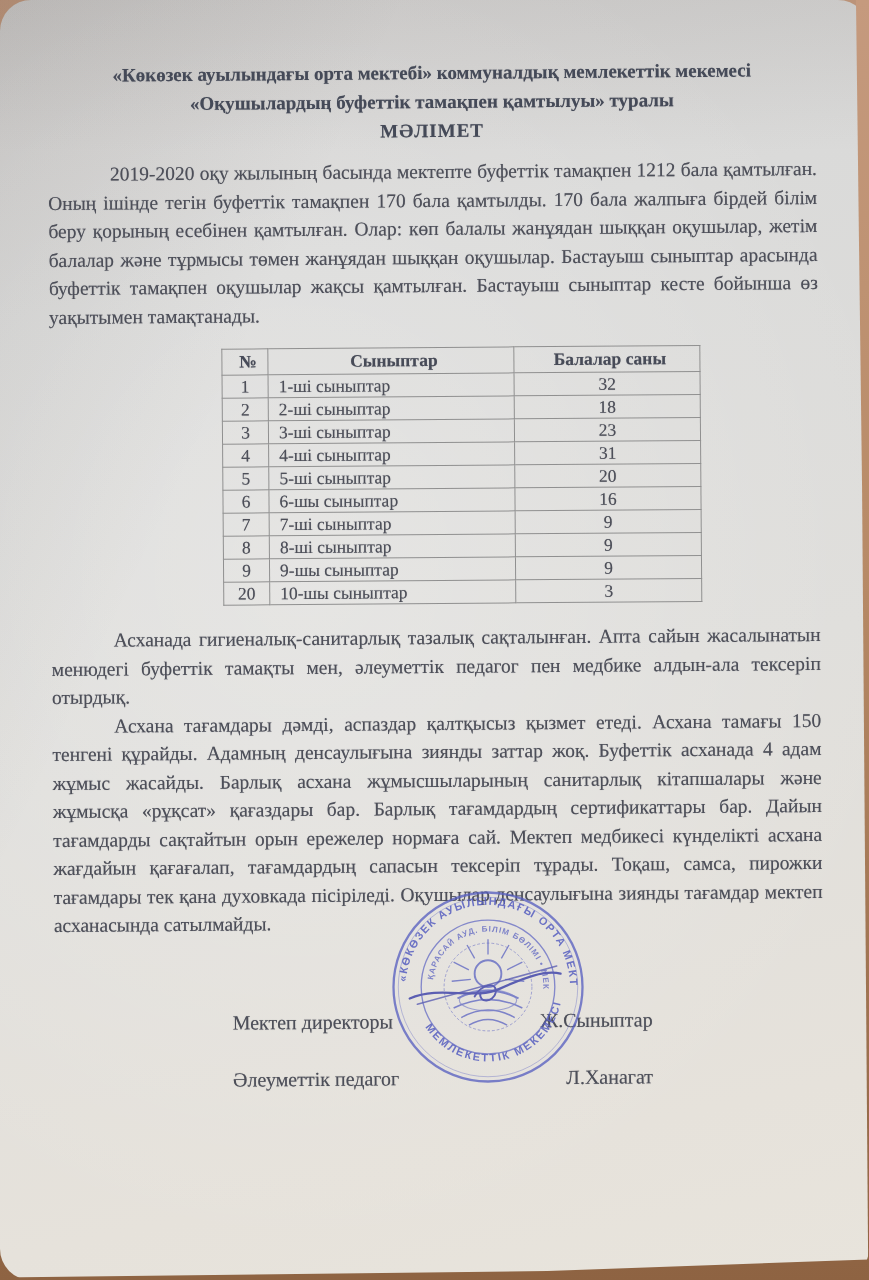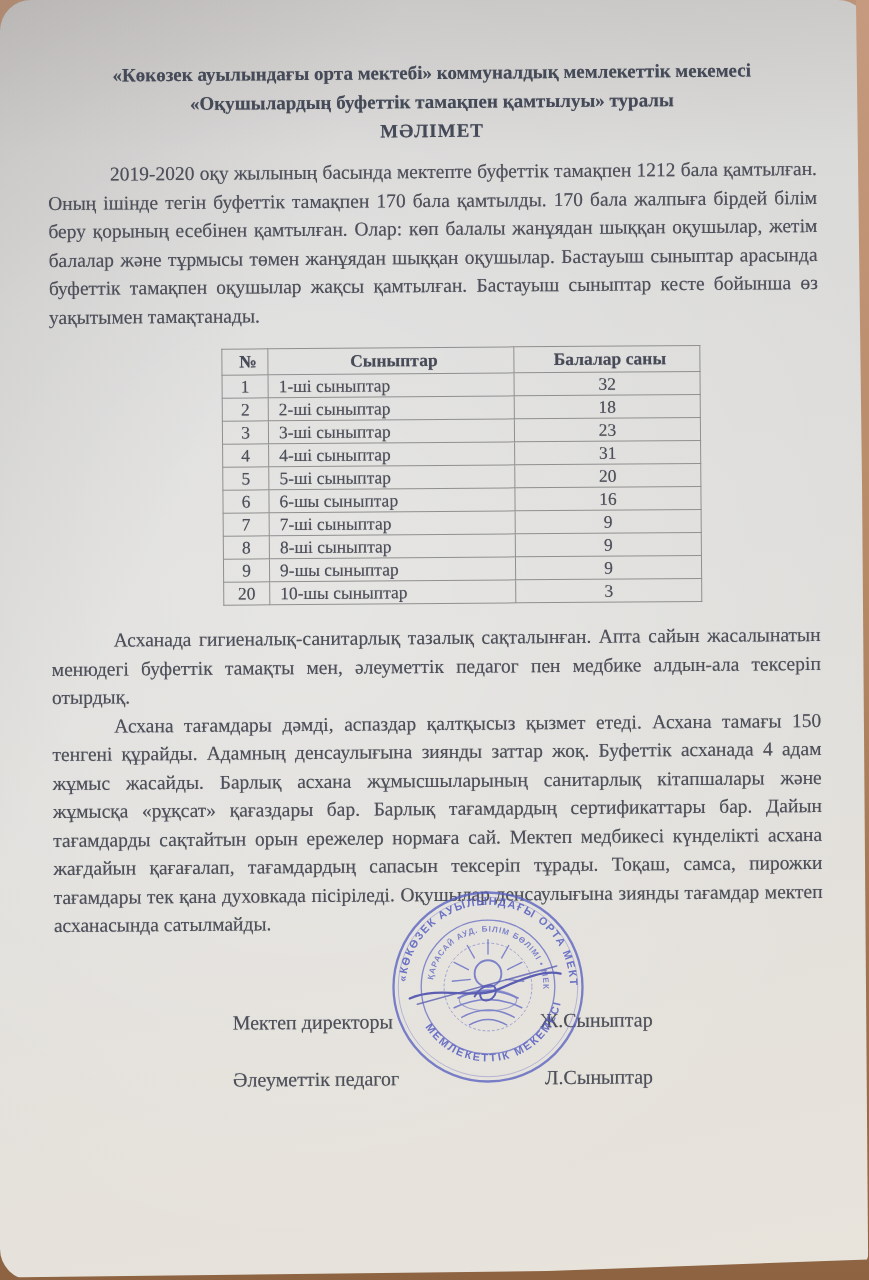--- a/index.html
+++ b/index.html
@@ -186,21 +186,21 @@
     <p class="para after-table">Асханада гигиеналық-санитарлық тазалық сақталынған. Апта сайын жасалынатын менюдегі буфеттік  тамақты мен, әлеуметтік педагог пен медбике алдын-ала тексеріп отырдық.</p>
     <p class="para">Асхана тағамдары дәмді, аспаздар қалтқысыз қызмет етеді. Асхана тамағы 150 тенгені құрайды. Адамның денсаулығына зиянды заттар жоқ.  Буфеттік асханада 4 адам жұмыс жасайды.  Барлық асхана жұмысшыларының  санитарлық кітапшалары және жұмысқа «рұқсат» қағаздары бар. Барлық тағамдардың сертификаттары бар. Дайын тағамдарды сақтайтын орын ережелер нормаға сай. Мектеп медбикесі күнделікті асхана жағдайын қағағалап, тағамдардың сапасын тексеріп тұрады. Тоқаш, самса, пирожки тағамдары тек қана духовкада пісіріледі. Оқушылар денсаулығына зиянды тағамдар мектеп асханасында сатылмайды.</p>
 
     <div class="sig-block">
       <div class="sig-row">
         <span class="sig-role">Мектеп директоры</span>
         <span class="sig-name">Ж.Сыныптар</span>
       </div>
       <div class="sig-row">
         <span class="sig-role">Әлеуметтік педагог</span>
-        <span class="sig-name">Л.Сыныптар</span>
+        <span class="sig-name">Л.Ханагат</span>
       </div>
     </div>
   </div>
 
   <svg class="stamp" viewBox="0 0 220 220">
     <defs>
       <path id="arcTop" d="M 24 110 A 86 86 0 1 1 196 110" fill="none"></path>
       <path id="arcBottom" d="M 32 110 A 78 78 0 1 0 188 110" fill="none"></path>
       <path id="arcInner" d="M 52 110 A 58 58 0 1 1 168 110" fill="none"></path>
     </defs>

